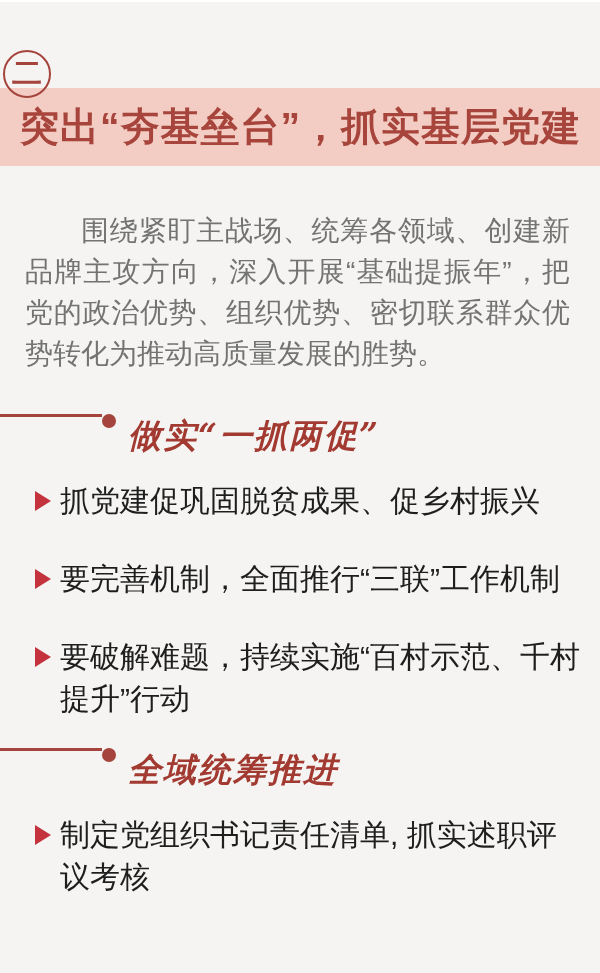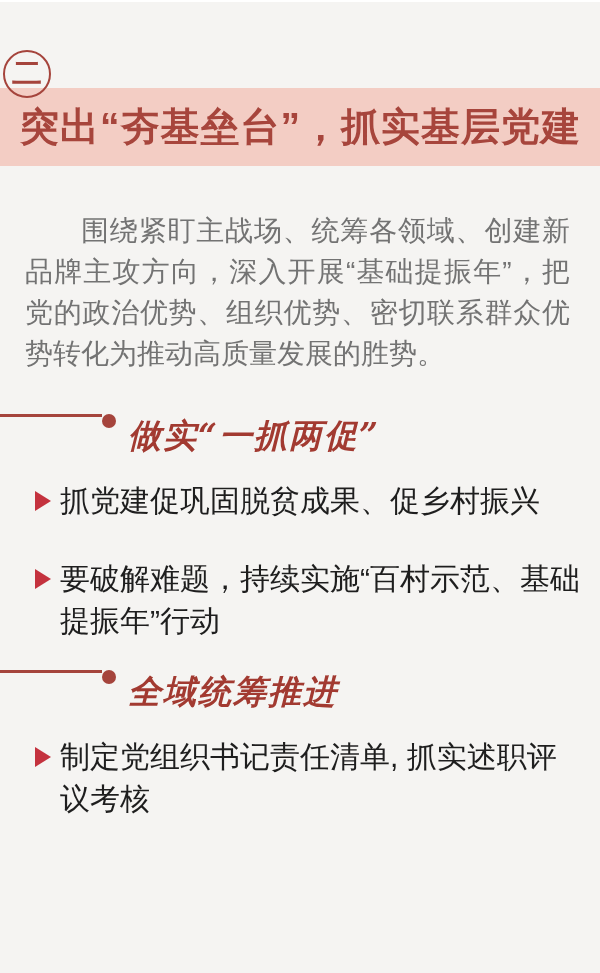--- a/index.html
+++ b/index.html
@@ -148,21 +148,25 @@
     <span class="heading-text">做实“一抓两促”</span>
   </div>
 
   <div class="bullets">
     <div class="bullet">
       <span class="tri"></span>
       <span class="bullet-text">抓党建促巩固脱贫成果、促乡村振兴</span>
     </div>
     <div class="bullet">
       <span class="tri"></span>
-      <span class="bullet-text">要破解难题，持续实施“百村示范、基础提振年”行动</span>
+      <span class="bullet-text">要完善机制，全面推行“三联”工作机制</span>
+    </div>
+    <div class="bullet">
+      <span class="tri"></span>
+      <span class="bullet-text">要破解难题，持续实施“百村示范、千村提升”行动</span>
     </div>
   </div>
 
   <div class="section-heading second">
     <span class="rule"></span>
     <span class="dot"></span>
     <span class="heading-text">全域统筹推进</span>
   </div>
 
   <div class="bullets">

